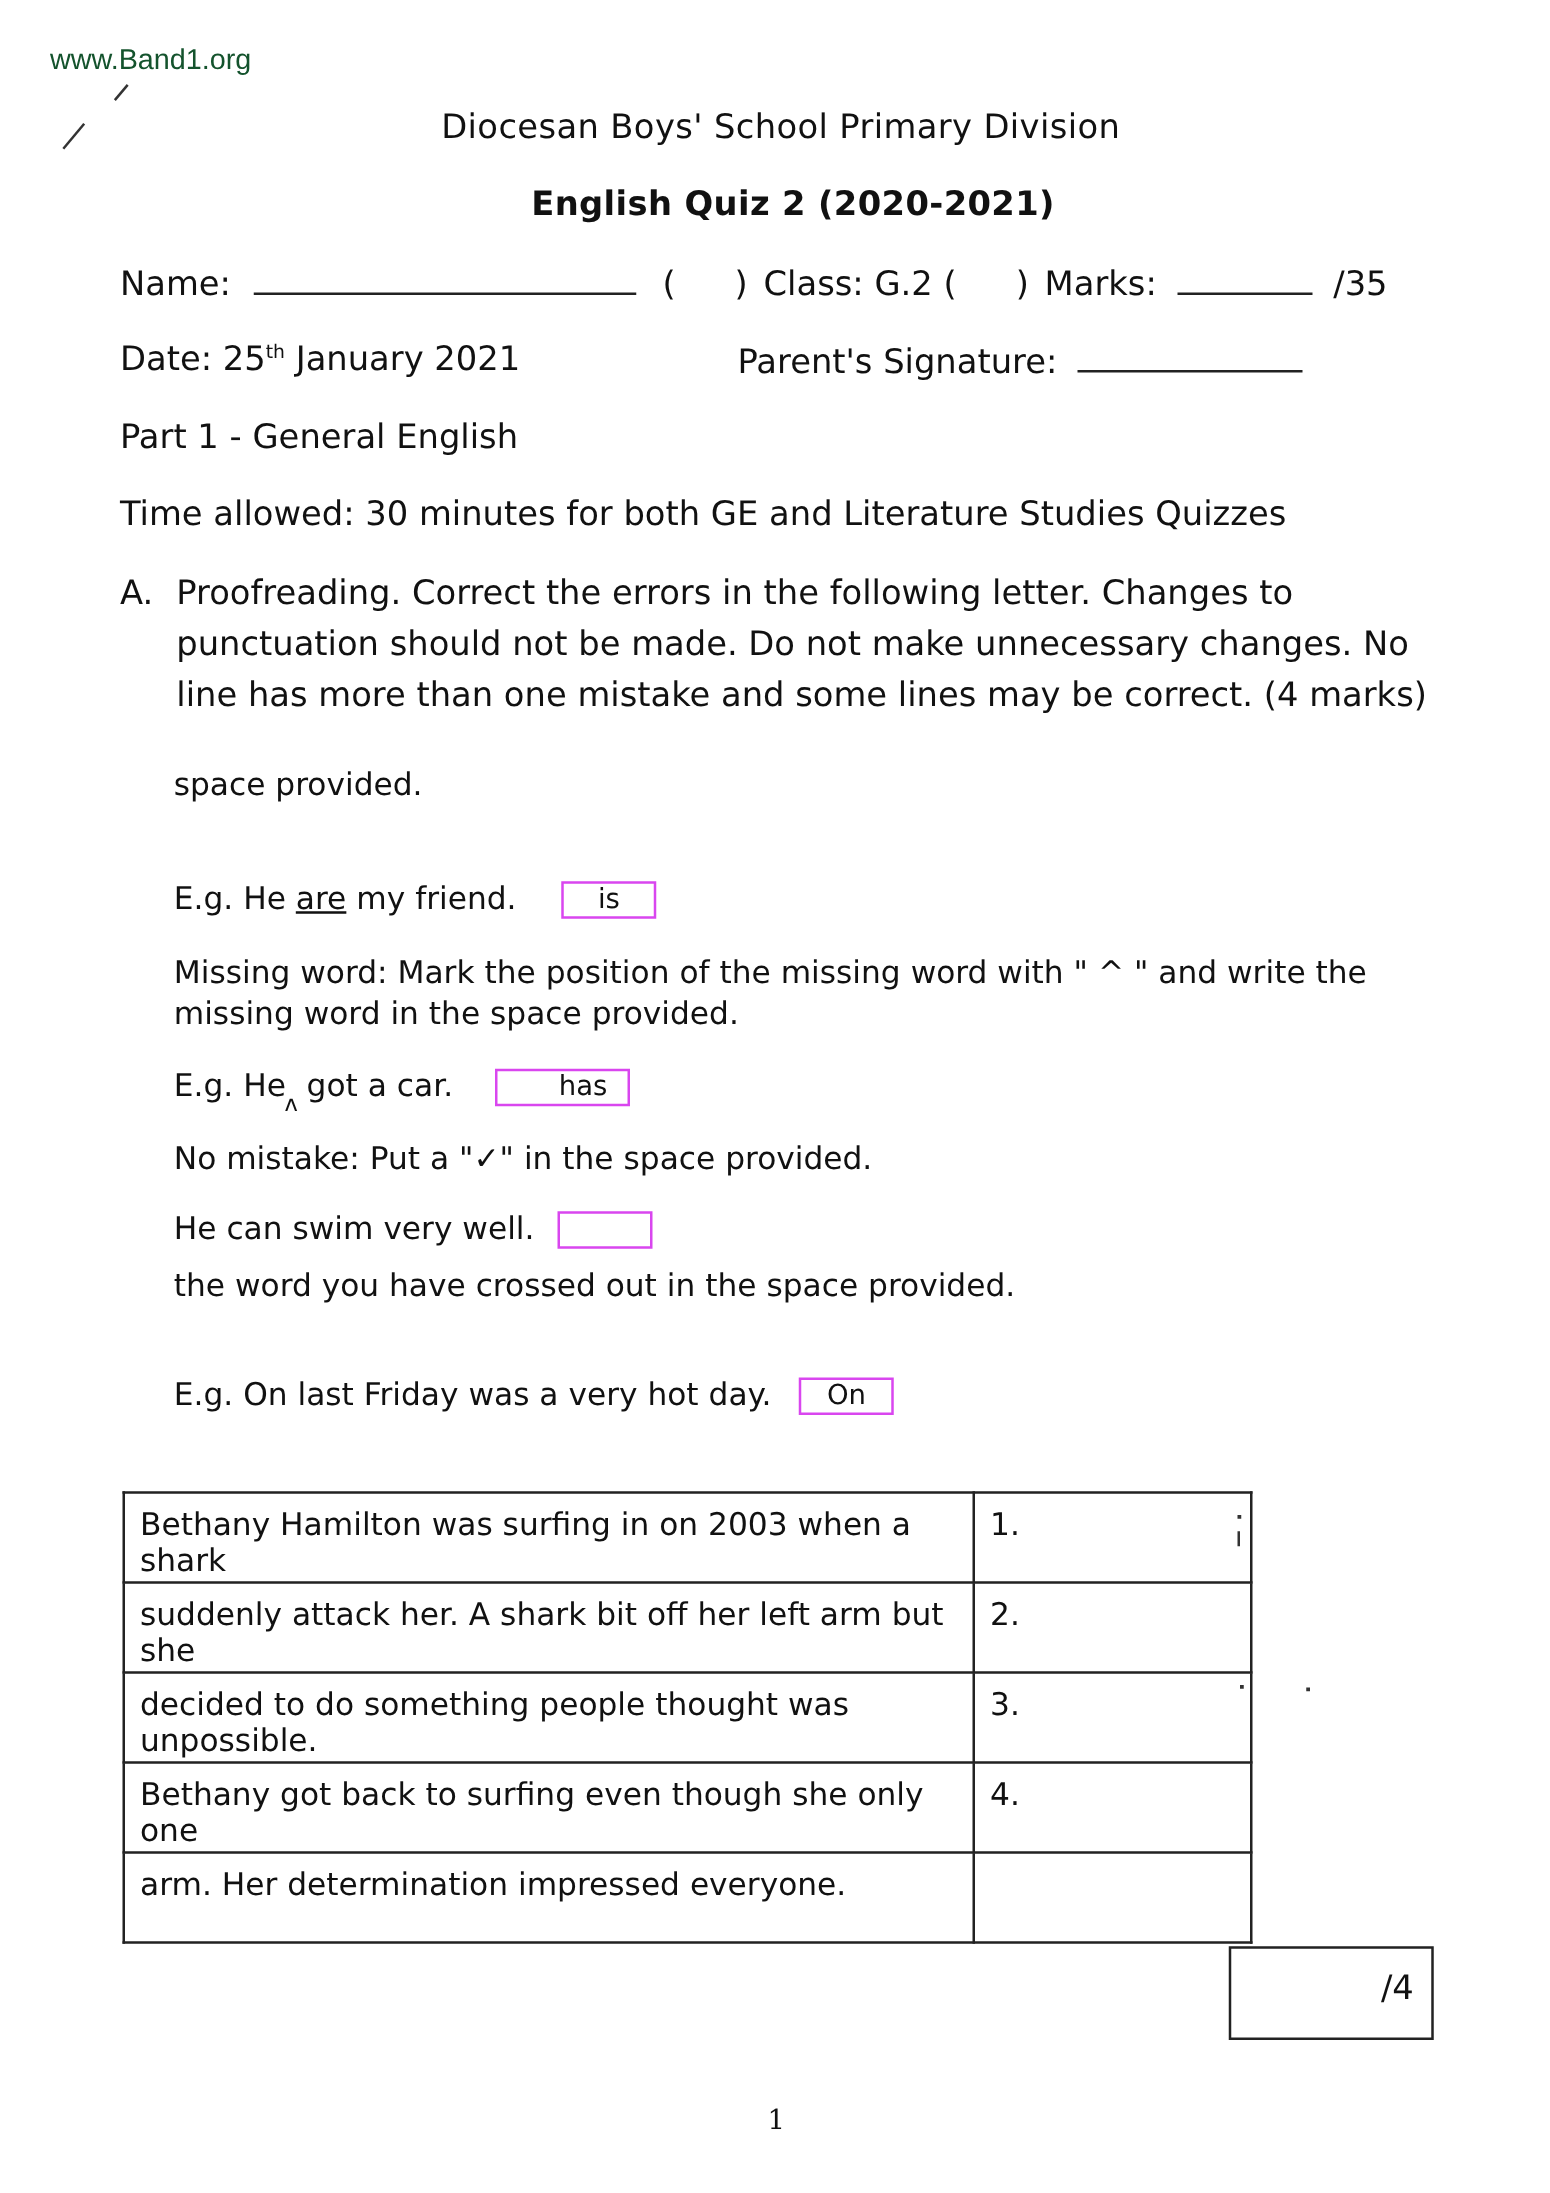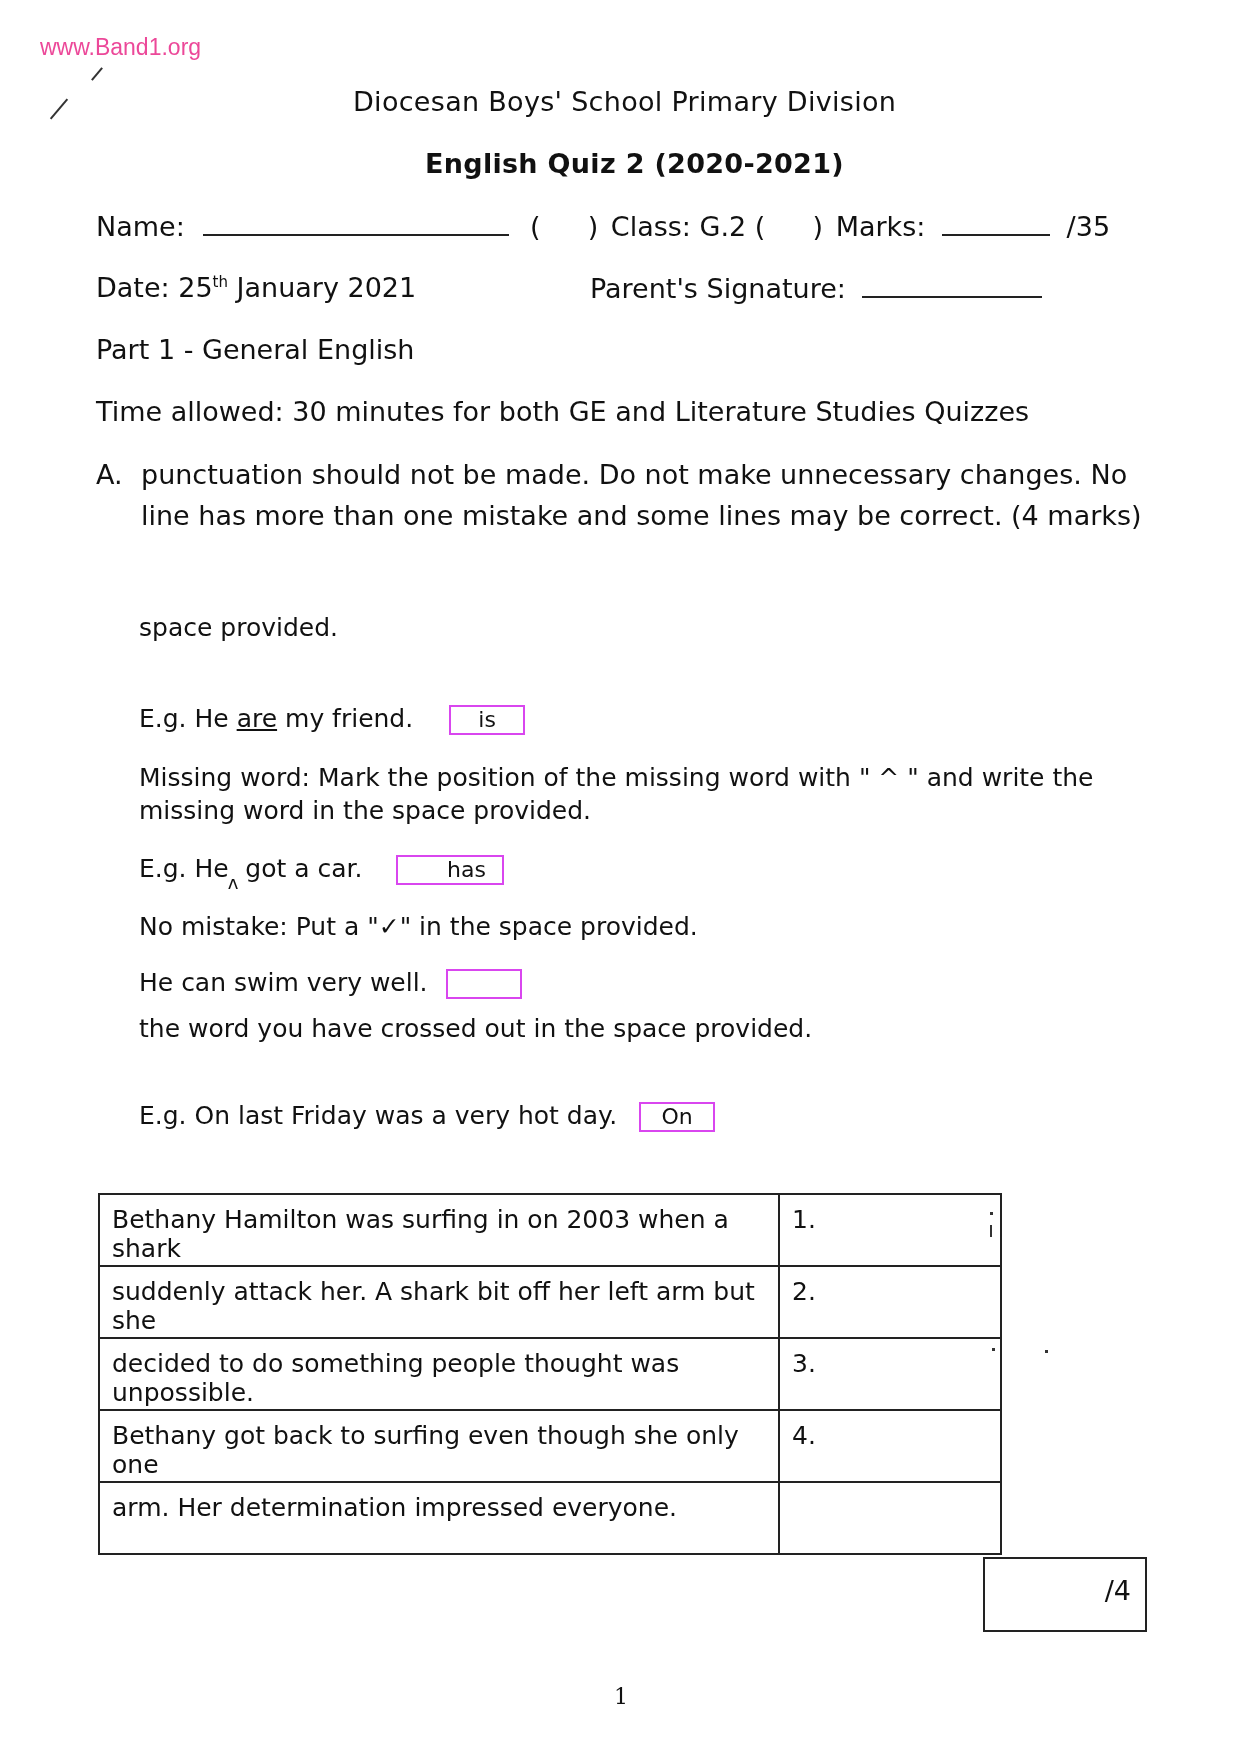--- a/index.html
+++ b/index.html
@@ -1,19 +1,19 @@
 <!DOCTYPE html>
 <html><head>
 <meta charset="utf-8">
 <style>
   html, body { margin: 0; padding: 0; background: #ffffff; }
   body { width: 1240px; height: 1754px; position: relative; overflow: hidden;
          font-family: "DejaVu Sans", sans-serif; color: #111; }
   .abs { position: absolute; white-space: nowrap; }
-  .watermark { left: 40px; top: 34px; font-size: 23px; font-family: "Liberation Sans", sans-serif; color: #ec4899; }
+  .watermark { left: 40px; top: 34px; font-size: 23px; font-family: "Liberation Sans", sans-serif; color: #14532d; }
   .pen { position: absolute; width: 2px; background: #333; transform: rotate(40deg); }
   .title { font-size: 27px; letter-spacing: 0.3px; }
   .t1 { left: 353px; top: 86px; }
   .t2 { left: 425px; top: 148px; font-weight: bold; }
   .line { font-size: 27px; }
   .blank { display: inline-block; border-bottom: 2px solid #222; height: 24px; vertical-align: baseline; }
   .instr { font-size: 27px; line-height: 41px; }
   .sub { font-size: 25px; line-height: 33px; }
   .box { display: inline-block; border: 2px solid #d946ef; height: 26px; vertical-align: middle; position: relative; text-align: center; font-size: 22px; line-height: 26px; }
   .underline { text-decoration: underline; }
@@ -56,20 +56,21 @@
 <div class="abs line" style="left:590px;top:272px;">
   <span>Parent's Signature:</span>
   <span class="blank" style="width:180px;margin-left:8px;"></span>
 </div>
 
 <div class="abs line" style="left:96px;top:334px;">Part 1 - General English</div>
 <div class="abs line" style="left:96px;top:396px;">Time allowed: 30 minutes for both GE and Literature Studies Quizzes</div>
 
 <div class="abs instr" style="left:96px;top:454px;">A.</div>
 <div class="abs instr" style="left:141px;top:454px;">
+  <div>Proofreading. Correct the errors in the following letter. Changes to</div>
   <div>punctuation should not be made. Do not make unnecessary changes. No</div>
   <div>line has more than one mistake and some lines may be correct. (4 marks)</div>
 </div>
 
 <div class="abs sub" style="left:139px;top:611px;">
   <div>space provided.</div>
 </div>
 <div class="abs sub" style="left:139px;top:702px;">
   <span>E.g. He </span><span class="underline">are</span><span> my friend.</span>
   <span class="box" style="width:72px;margin-left:28px;">is</span>

